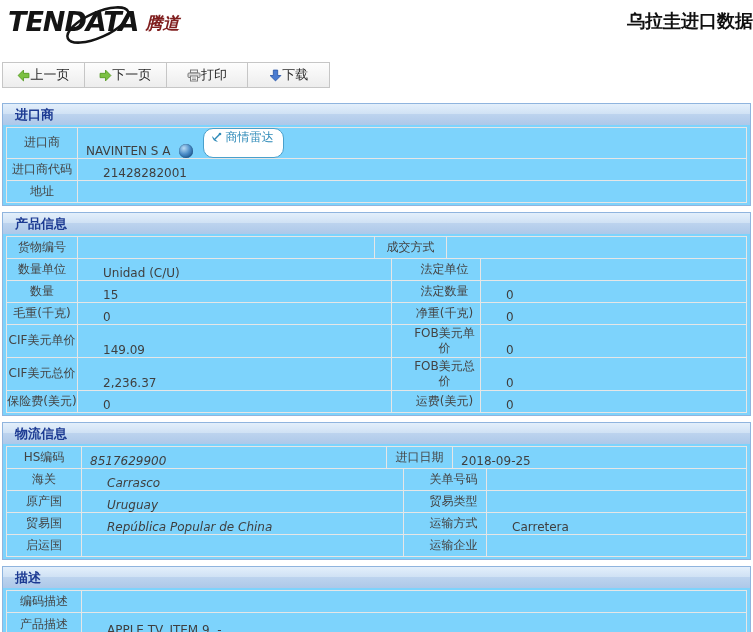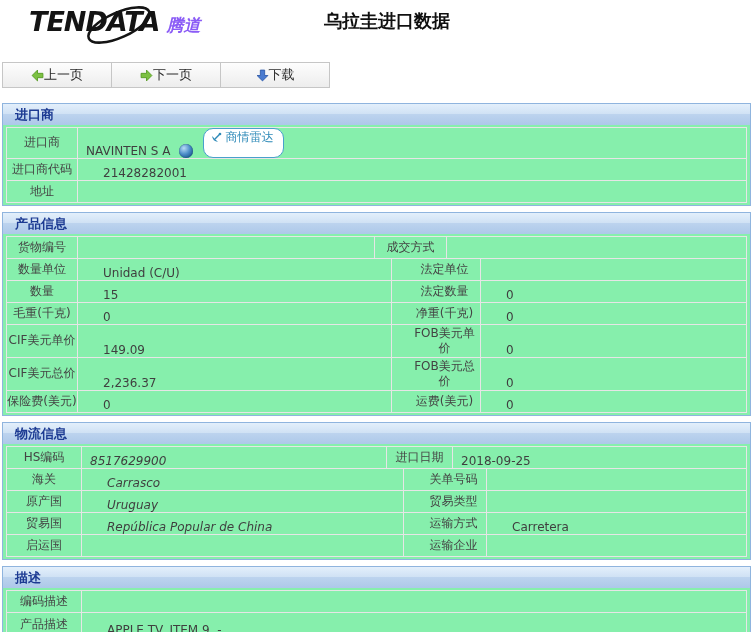--- a/index.html
+++ b/index.html
@@ -1,37 +1,37 @@
 <!DOCTYPE html>
 <html><head>
 <meta charset="utf-8">
 <style>
   html,body{margin:0;padding:0;background:#fff;}
   body{font-family:"DejaVu Sans","Liberation Sans",sans-serif;font-size:12px;color:#3f3f3f;}
   #page{position:relative;width:753px;height:632px;overflow:hidden;background:#fff;}
 
   
-  .topbar{position:relative;height:56px;margin-left:21px;}
+  .topbar{position:relative;height:56px;}
   .logo{position:absolute;left:8px;top:8px;display:flex;align-items:flex-end;white-space:nowrap;}
   .logo-main{font-style:italic;font-weight:bold;font-size:27px;letter-spacing:-1px;color:#141414;line-height:1;}
-  .logo-cn{font-style:italic;font-weight:bold;font-size:17px;color:#8b5cf6;margin-left:7px;line-height:1.2;}
+  .logo-cn{font-style:italic;font-weight:bold;font-size:17px;color:#7f1d1d;margin-left:7px;line-height:1.2;font-family:Liberation Mono, monospace;}
   .logo-swoosh{position:absolute;left:52px;top:-9px;pointer-events:none;}
-  .page-title{position:absolute;left:0;right:0;top:9px;text-align:center;
+  .page-title{position:absolute;left:0;right:0;top:9px;text-align:right;
     font-family:"DejaVu Serif","Liberation Serif",serif;font-weight:bold;font-size:18px;color:#101010;}
 
   
   .toolbar{margin:6px 0 0 2px;width:328px;height:26px;box-sizing:border-box;
     border:1px solid #c6c6c6;display:flex;background:linear-gradient(#fdfdfd,#ededed);}
   .tb-btn{flex:1;display:flex;align-items:center;justify-content:center;
     border-right:1px solid #c6c6c6;font-size:13px;color:#2a2a2a;cursor:pointer;}
   .tb-btn:last-child{border-right:none;align-items:center;}
   .tb-btn svg{display:block;}
 
   
-  .section{margin:6px 2px 0;border:1px solid #8fb4de;background:#86efac;}
+  .section{margin:6px 2px 0;border:1px solid #8fb4de;background:#7dd3fc;}
   .section.first{margin-top:15px;}
   .section-header{height:21px;line-height:21px;padding-left:12px;font-weight:bold;font-size:13px;color:#1c3a92;
     background:linear-gradient(to bottom,#e3effb 0%,#cfe1f4 49%,#bcd3ee 50%,#adc8e9 100%);}
   .section-body{padding:2px 3px;}
   .grid{border:1px solid #e6e6e6;}
   .row{display:flex;align-items:stretch;min-height:21px;}
   .row + .row{border-top:1px solid #e6e6e6;gap:17px;}
   .row.tall{min-height:30px;}
   .row.r1{min-height:24px;}
   .lbl{width:70px;flex:none;display:flex;align-items:center;justify-content:center;text-align:center;
@@ -75,20 +75,30 @@
       </svg>
       <span>上一页</span>
     </div>
     <div class="tb-btn">
       <svg width="13" height="13" viewBox="0 0 12 12">
         <path d="M1 4 h5 V1 l5 5 -5 5 V8 H1 z" fill="#7cc142" stroke="#559922" stroke-width="0.8"></path>
       </svg>
       <span>下一页</span>
     </div>
     <div class="tb-btn">
+      <svg width="14" height="13" viewBox="0 0 14 13">
+        <rect x="3.5" y="1" width="7" height="3" fill="#f2f2f2" stroke="#7a7a7a"></rect>
+        <rect x="1" y="4" width="12" height="4.5" rx="1" fill="#d9d9d9" stroke="#7a7a7a"></rect>
+        <rect x="3.5" y="7" width="7" height="5" fill="#ffffff" stroke="#7a7a7a"></rect>
+        <line x1="4.8" y1="9" x2="9.2" y2="9" stroke="#9a9a9a"></line>
+        <line x1="4.8" y1="10.5" x2="9.2" y2="10.5" stroke="#9a9a9a"></line>
+      </svg>
+      <span>打印</span>
+    </div>
+    <div class="tb-btn">
       <svg width="13" height="13" viewBox="0 0 12 12">
         <path d="M4 1 h4 v5 h3 L6 11 1 6 h3 z" fill="#4a7bd0" stroke="#2d59a8" stroke-width="0.8"></path>
       </svg>
       <span>下载</span>
     </div>
   </div>
 
   <div class="section first">
     <div class="section-header">进口商</div>
     <div class="section-body">

